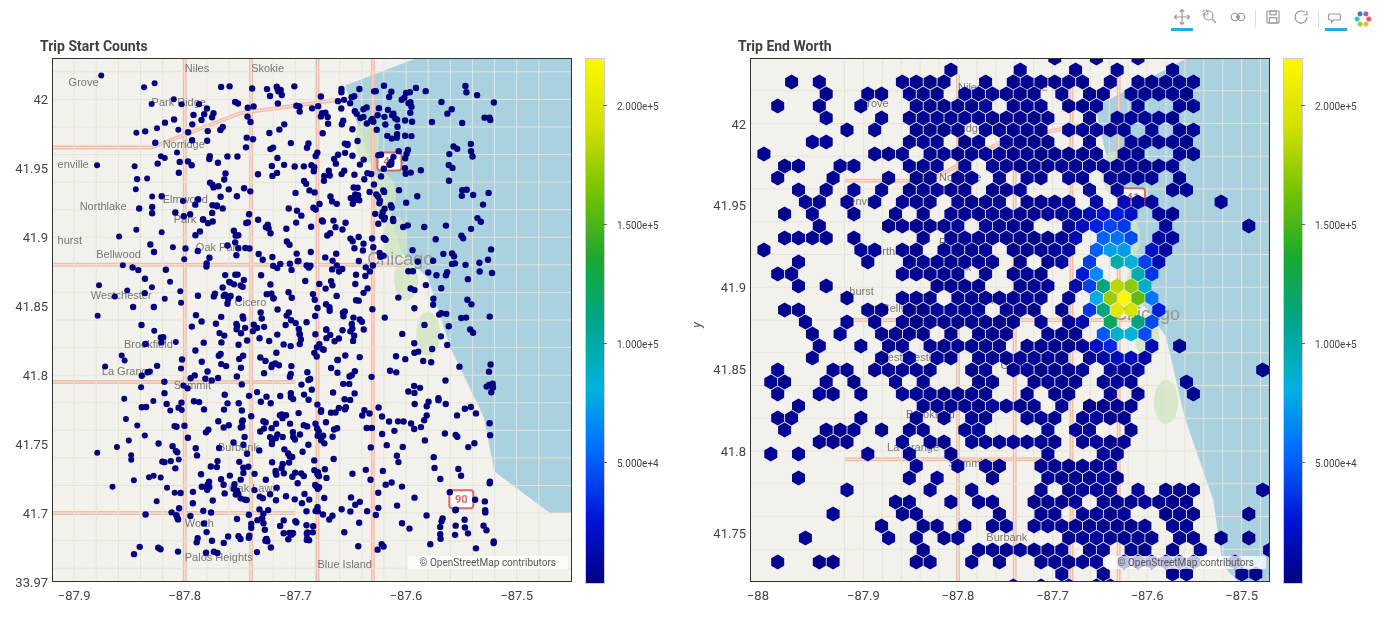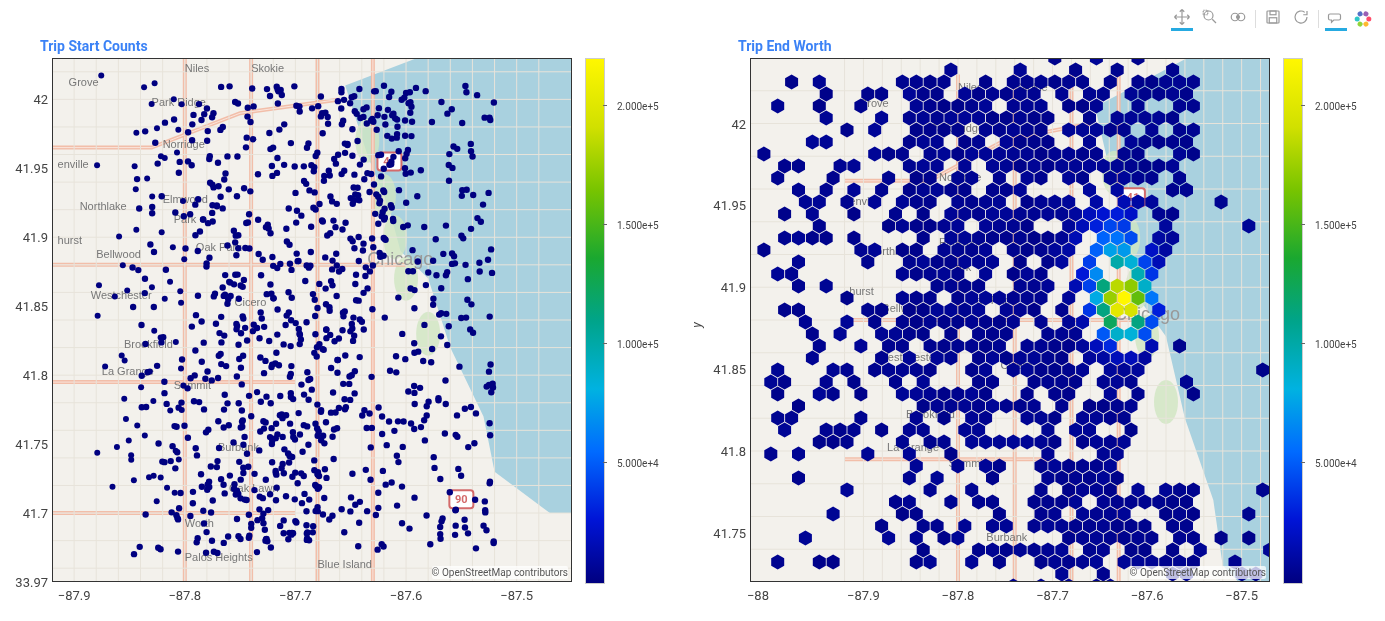--- a/index.html
+++ b/index.html
@@ -44,21 +44,21 @@
   .bokeh-logo {
     width: 20px; height: 20px;
   }
   
   .panel {
     position: absolute;
   }
   .panel-title {
     font-size: 14px;
     font-weight: 700;
-    color: #3b82f6;
+    color: #404040;
     position: absolute;
     left: 0px;
     top: 0px;
   }
   .plot-frame {
     position: absolute;
     background: #f7f7f2;
     overflow: hidden;
   }
   .plot-frame svg.overlay {
@@ -73,23 +73,23 @@
   .y-axis-title {
     position: absolute;
     font-style: italic;
     color: #444;
     font-size: 12px;
     transform: rotate(-90deg);
     transform-origin: center;
   }
   .osm-credit {
     position: absolute;
-    right: 4px; bottom: 3px;
+    right: 4px; bottom: 13px;
     background: rgba(255,255,255,0.75);
-    padding: 1px 0;
+    padding: 1px 12px;
     font-size: 10px;
     color: #555;
     border-radius: 2px;
   }
   
   .colorbar {
     position: absolute;
   }
   .cb-gradient {
     position: absolute;

